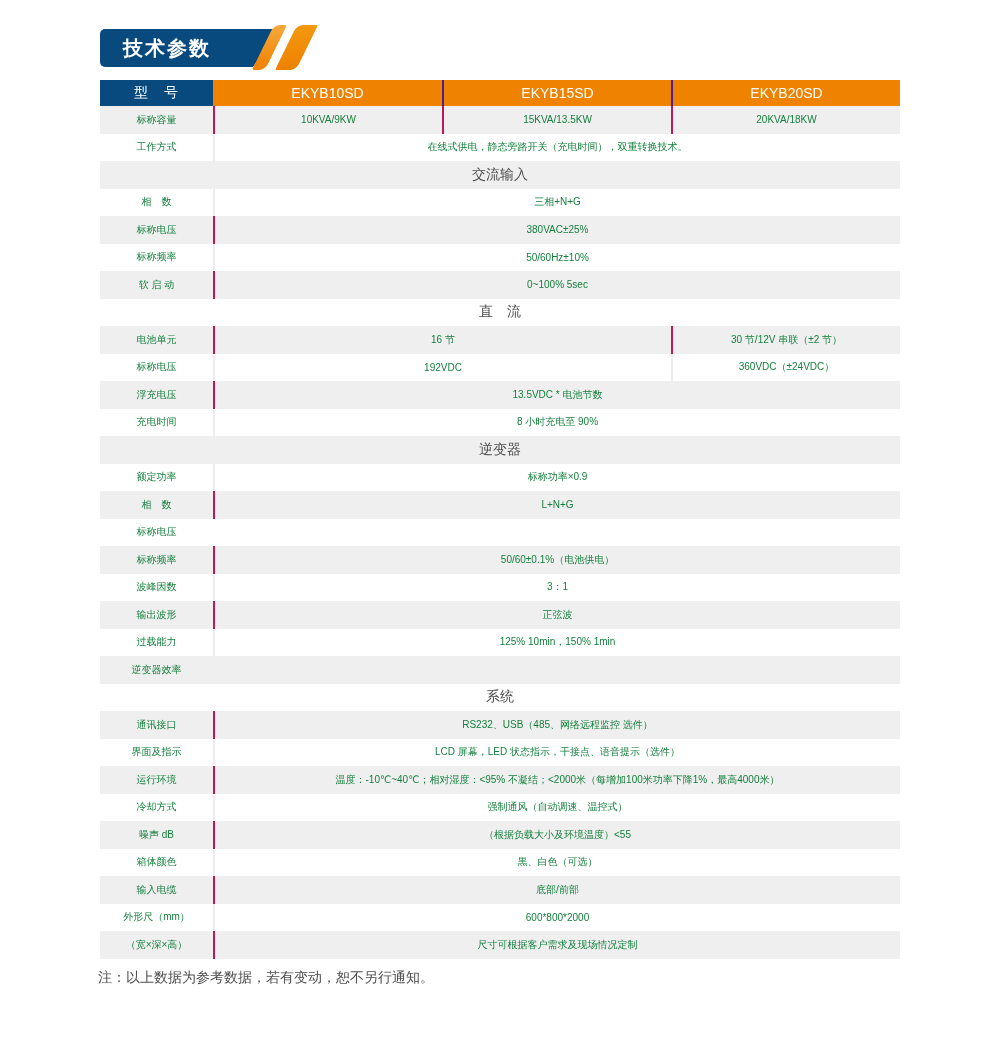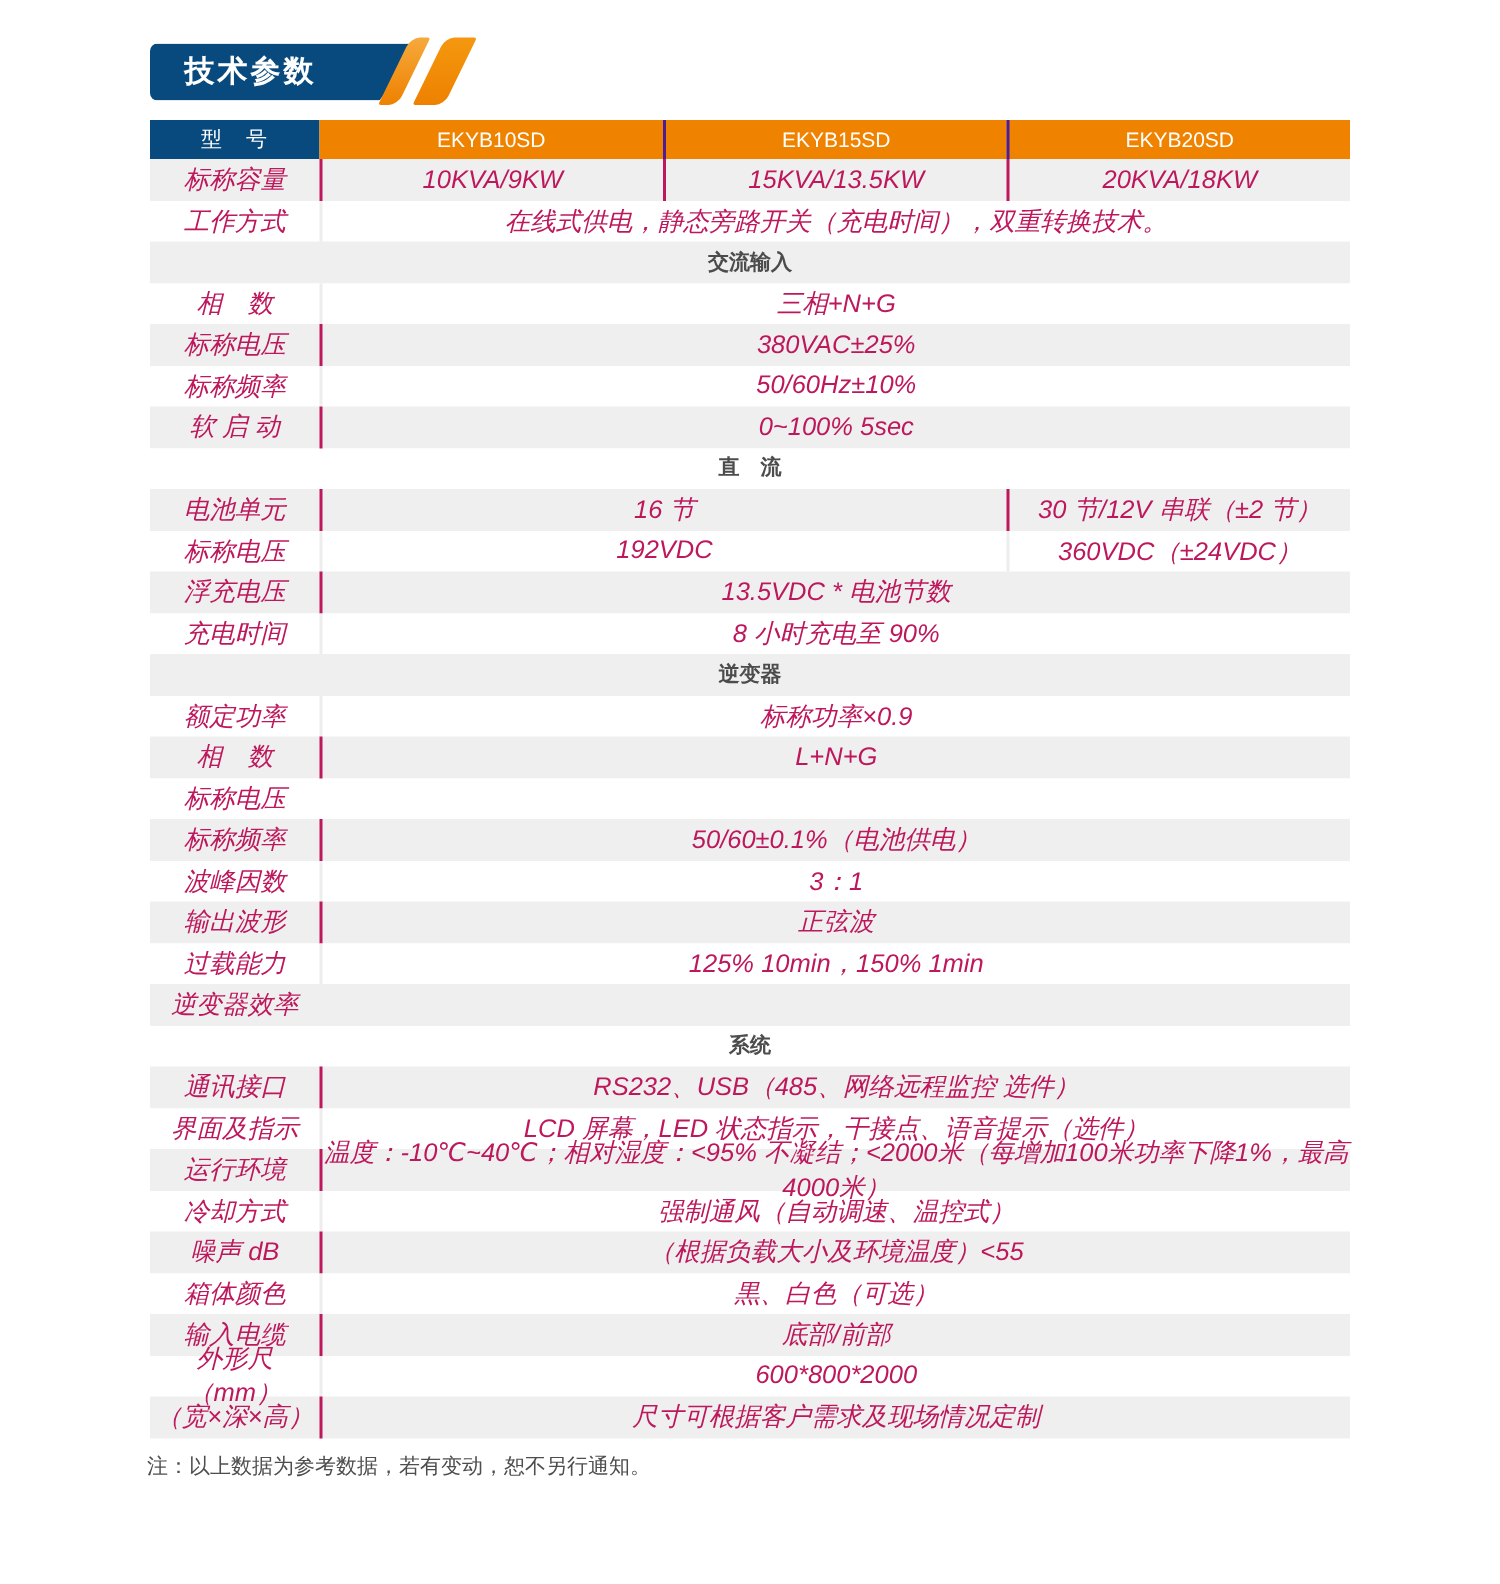--- a/index.html
+++ b/index.html
@@ -31,30 +31,30 @@
   .th{display:flex;align-items:center;justify-content:center;
       font-size:14px;font-weight:400;color:#ffffff;box-sizing:border-box;}
   .th.label{width:113px;background:#084a7d;letter-spacing:1px;}
   .th.model{width:229px;background:#ef8300;}
   .th.model + .th.model{border-left:2px solid #4c1d95;text-align:center;}
 
   .tr{display:flex;height:27.5px;box-sizing:border-box;}
   .tr.shade{background:#efefef;}
   .tr.plain{background:#ffffff;}
   .td{display:flex;align-items:center;justify-content:center;
-      font-size:17px;color:#be185d;box-sizing:border-box;text-align:center;font-style:italic;}
+      font-size:10px;color:#15803d;box-sizing:border-box;text-align:center;}
   .td.label{width:113px;flex:none;}
   .td.value.span1{width:229px;flex:none;}
   .td.value.span2{width:458px;flex:none;}
   .td.value.span3{width:687px;flex:none;}
   .tr.shade .td + .td{border-left:2px solid #be185d;}
   .tr.plain .td + .td{border-left:2px solid #ededed;}
 
   .tr.section{align-items:center;justify-content:center;}
-  .section-title{width:100%;text-align:center;font-size:14px;font-weight:700;color:#4c4c4c;}
+  .section-title{width:100%;text-align:center;font-size:14px;font-weight:400;color:#4c4c4c;}
 
   
   .note{margin:10px 0 0 98px;font-size:14px;color:#4f4d4d;}
 </style>
 </head>
 <body>
 
 <div class="page">
 
   <div class="title-badge">

